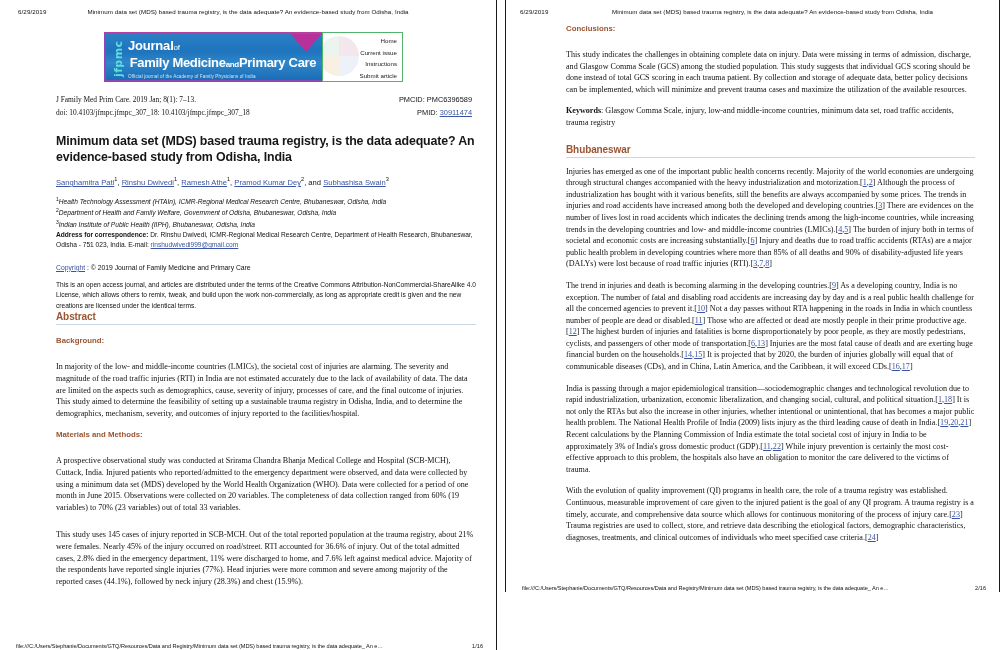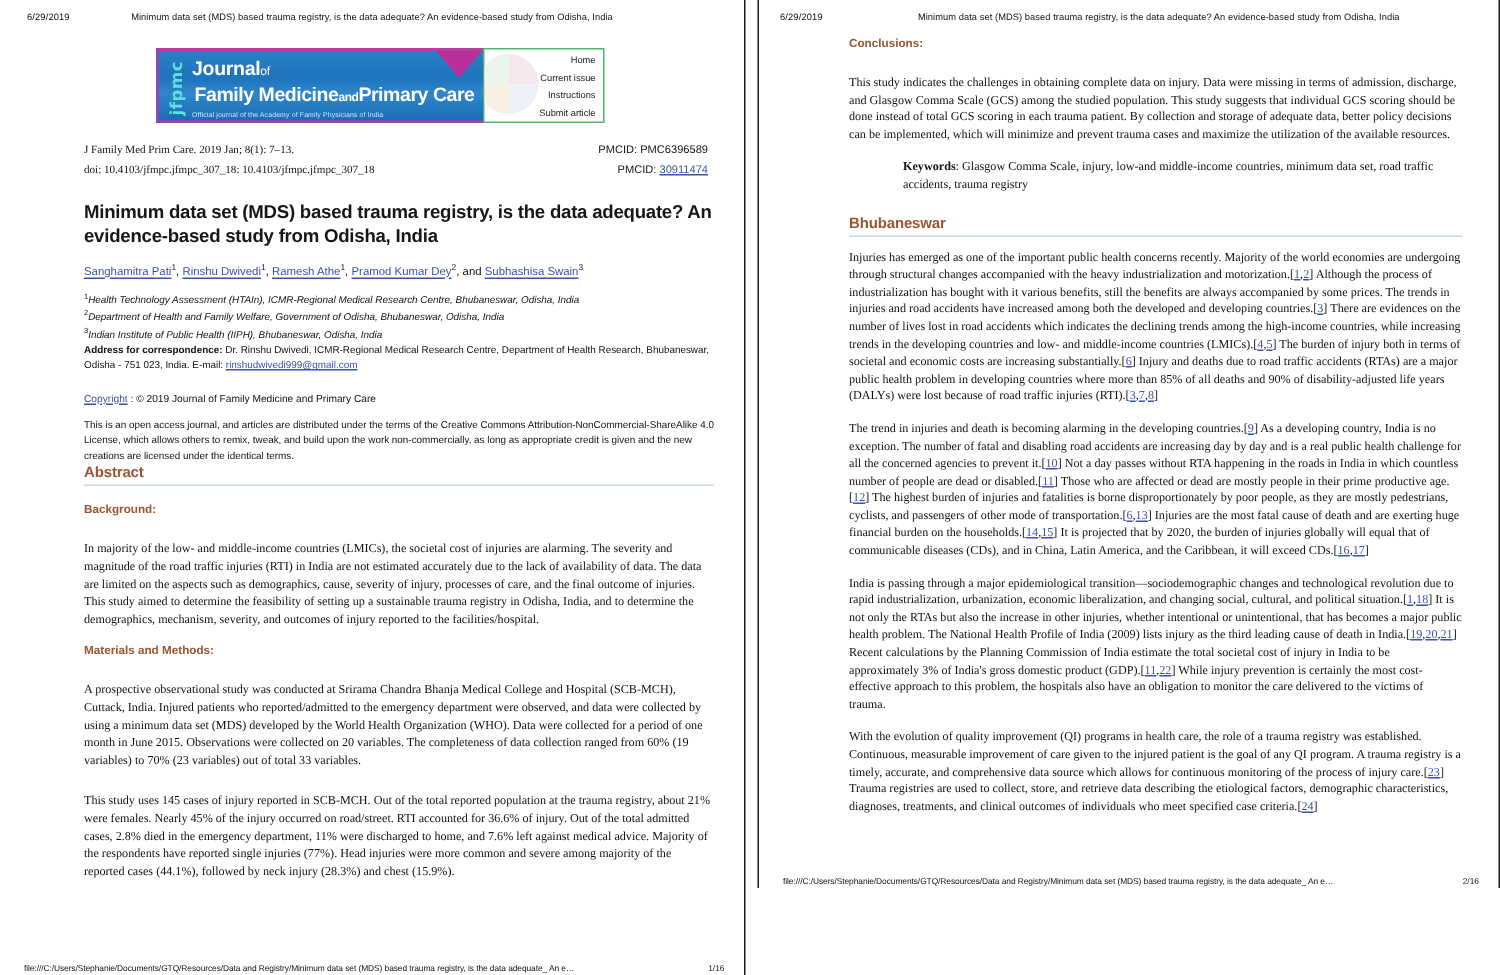--- a/index.html
+++ b/index.html
@@ -302,21 +302,20 @@
     text-align: left;
   }
   .body-p .ref { color: #3a53a4; text-decoration: underline; }
 
   .kw {
     margin-top: 10px;
     font-family: "Liberation Serif", serif;
     font-size: 8.1px;
     line-height: 11.6px;
     color: #111;
-    margin-left: 36px;
   }
   .kw b { font-weight: bold; }
 </style>
 </head>
 <body>
 
 <div class="viewport">
 
   <div class="page page-left">
     <div class="page-inner">
@@ -350,21 +349,21 @@
           </div>
         </div>
 
         <div class="cite-block">
           <div class="cite-row">
             <span class="cite-left">J Family Med Prim Care. 2019 Jan; 8(1): 7–13.</span>
             <span class="cite-right">PMCID: PMC6396589</span>
           </div>
           <div class="cite-row">
             <span class="cite-left">doi: 10.4103/jfmpc.jfmpc_307_18: 10.4103/jfmpc.jfmpc_307_18</span>
-            <span class="cite-right"><span>PMCID: </span><span class="cite-link">30911474</span></span>
+            <span class="cite-right"><span>PMID: </span><span class="cite-link">30911474</span></span>
           </div>
         </div>
 
         <div class="art-title">Minimum data set (MDS) based trauma registry, is the data adequate? An evidence-based study from Odisha, India</div>
 
         <div class="authors">
           <span class="a-link">Sanghamitra Pati</span><sup>1</sup><span>,</span>
           <span class="a-link">Rinshu Dwivedi</span><sup>1</sup><span>,</span>
           <span class="a-link">Ramesh Athe</span><sup>1</sup><span>,</span>
           <span class="a-link">Pramod Kumar Dey</span><sup>2</sup><span>, and</span>

